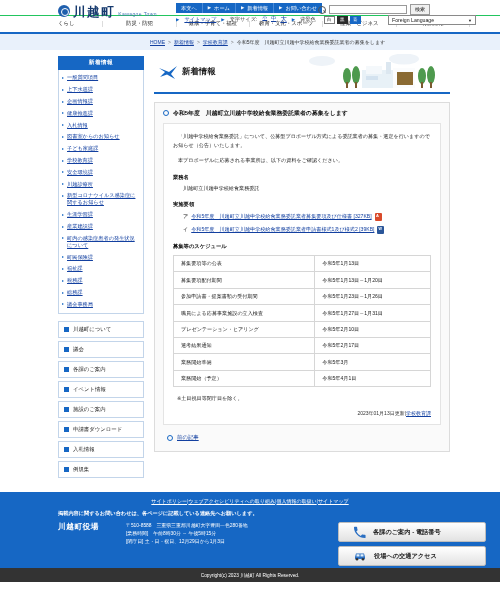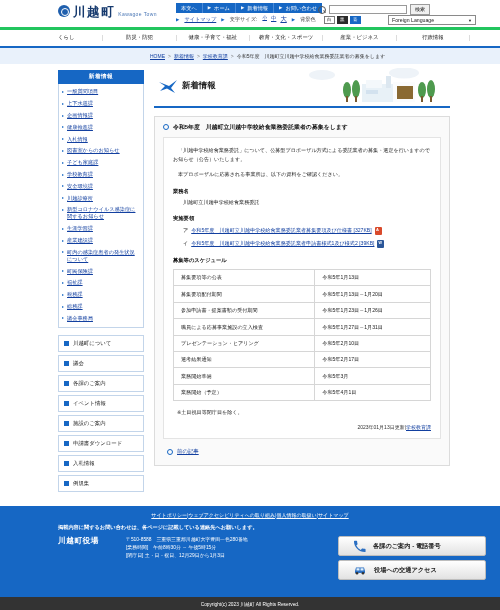--- a/index.html
+++ b/index.html
@@ -8,23 +8,23 @@
     font-family: "Liberation Sans", "DejaVu Sans", sans-serif;
     background: #ffffff;
     color: #1a1a1a;
     overflow: hidden;
   }
   a { color: #1340a0; }
 
   
   .header {
     position: relative;
-    height: 30px;
+    height: 16px;
     background: #ffffff;
-    border-bottom: 3px solid #22c55e;
+    border-bottom: 1px solid #22c55e;
   }
   .logo-wrap {
     position: absolute; left: 58px; top: 5px;
     display: flex; align-items: flex-end; gap: 3px;
   }
   .logo-mark {
     width: 12px; height: 12px; border-radius: 50%;
     background: #1f5fad; position: relative; margin-bottom: 1px;
   }
   .logo-mark::after {
@@ -206,21 +206,21 @@
   }
   .updated a{ text-decoration:underline; }
 
   .prev{
     display:flex; align-items:center; gap:4px;
     margin-top:9px; font-size:5.4px; padding-left:4px;
   }
   .prev a{ text-decoration:underline; }
 
   
-  .footer{ background:#1667c4; color:#fff; padding:6px 0 17px 0; }
+  .footer{ background:#1667c4; color:#fff; padding:6px 0 2px 0; }
   .f-links{
     text-align:center; font-size:5px; color:#fff; padding-bottom:6px;
   }
   .f-links a{ color:#fff; text-decoration:underline; }
   .f-links .bar{ color:#cfe0f5; }
   .f-msg{
     font-size:5.2px; font-weight:bold; color:#fff;
     padding:0 0 5px 58px;
   }
   .f-cols{ display:flex; padding-left:58px; align-items:flex-start; }

